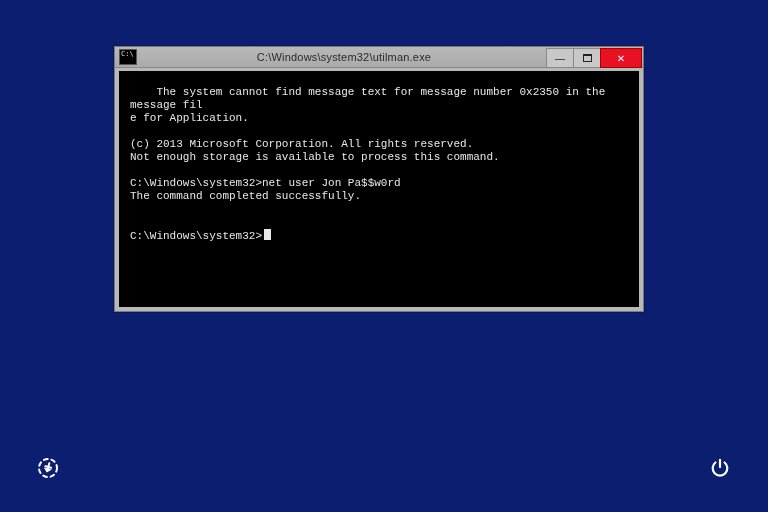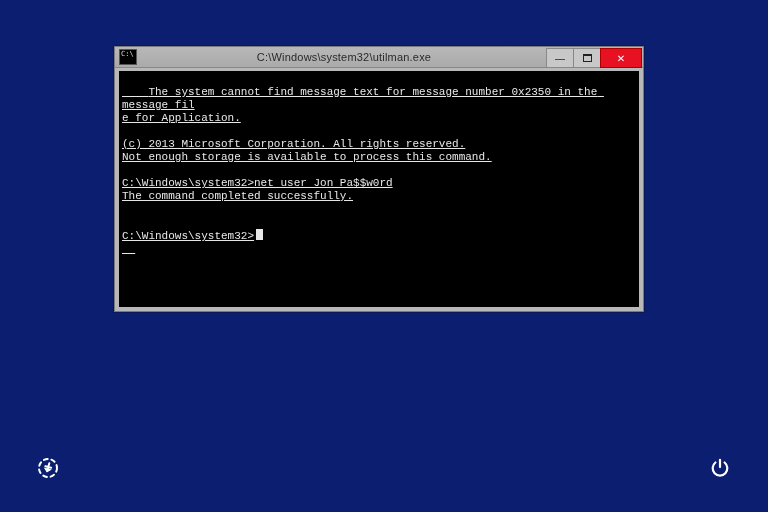--- a/index.html
+++ b/index.html
@@ -13,22 +13,22 @@
     border:1px solid #555;}
   .sys-icon::after{content:"C:\\";color:#ddd;font:7px/1 Consolas,monospace;
     position:absolute;left:1px;top:1px;}
   .title{flex:1;text-align:center;color:#2a2a2a;font-size:11px;letter-spacing:.2px;}
   .win-controls{display:flex;height:18px;margin-right:1px;}
   .win-btn{width:26px;height:18px;display:flex;align-items:center;justify-content:center;
     font-size:10px;color:#222;border:1px solid #888;margin-left:-1px;background:#c8c8c8;}
   .win-btn.close{background:#e81123;color:#fff;border-color:#a00;width:40px;}
   .win-btn svg{display:block}
   .console{position:absolute;left:4px;right:4px;top:24px;bottom:4px;background:#000;
-    color:#e8e8e8;font:11px/13px Consolas,"Courier New",monospace;padding:2px 3px;
-    overflow:hidden;white-space:pre-wrap;text-decoration:underline;}
+    color:#e8e8e8;font:11px/13px Consolas,"Courier New",monospace;padding:2px 11px;
+    overflow:hidden;white-space:pre-wrap;}
   .prompt-line{white-space:pre}
   .cursor{display:inline-block;width:7px;height:11px;background:#e8e8e8;vertical-align:-1px;
     margin-left:2px;}
   
   .corner-btn{position:absolute;bottom:30px;width:28px;height:28px;display:flex;
     align-items:center;justify-content:center;}
   .ease{left:34px;}
   .power{right:34px;}
   .corner-btn svg{stroke:#fff;fill:none;}
 </style>

